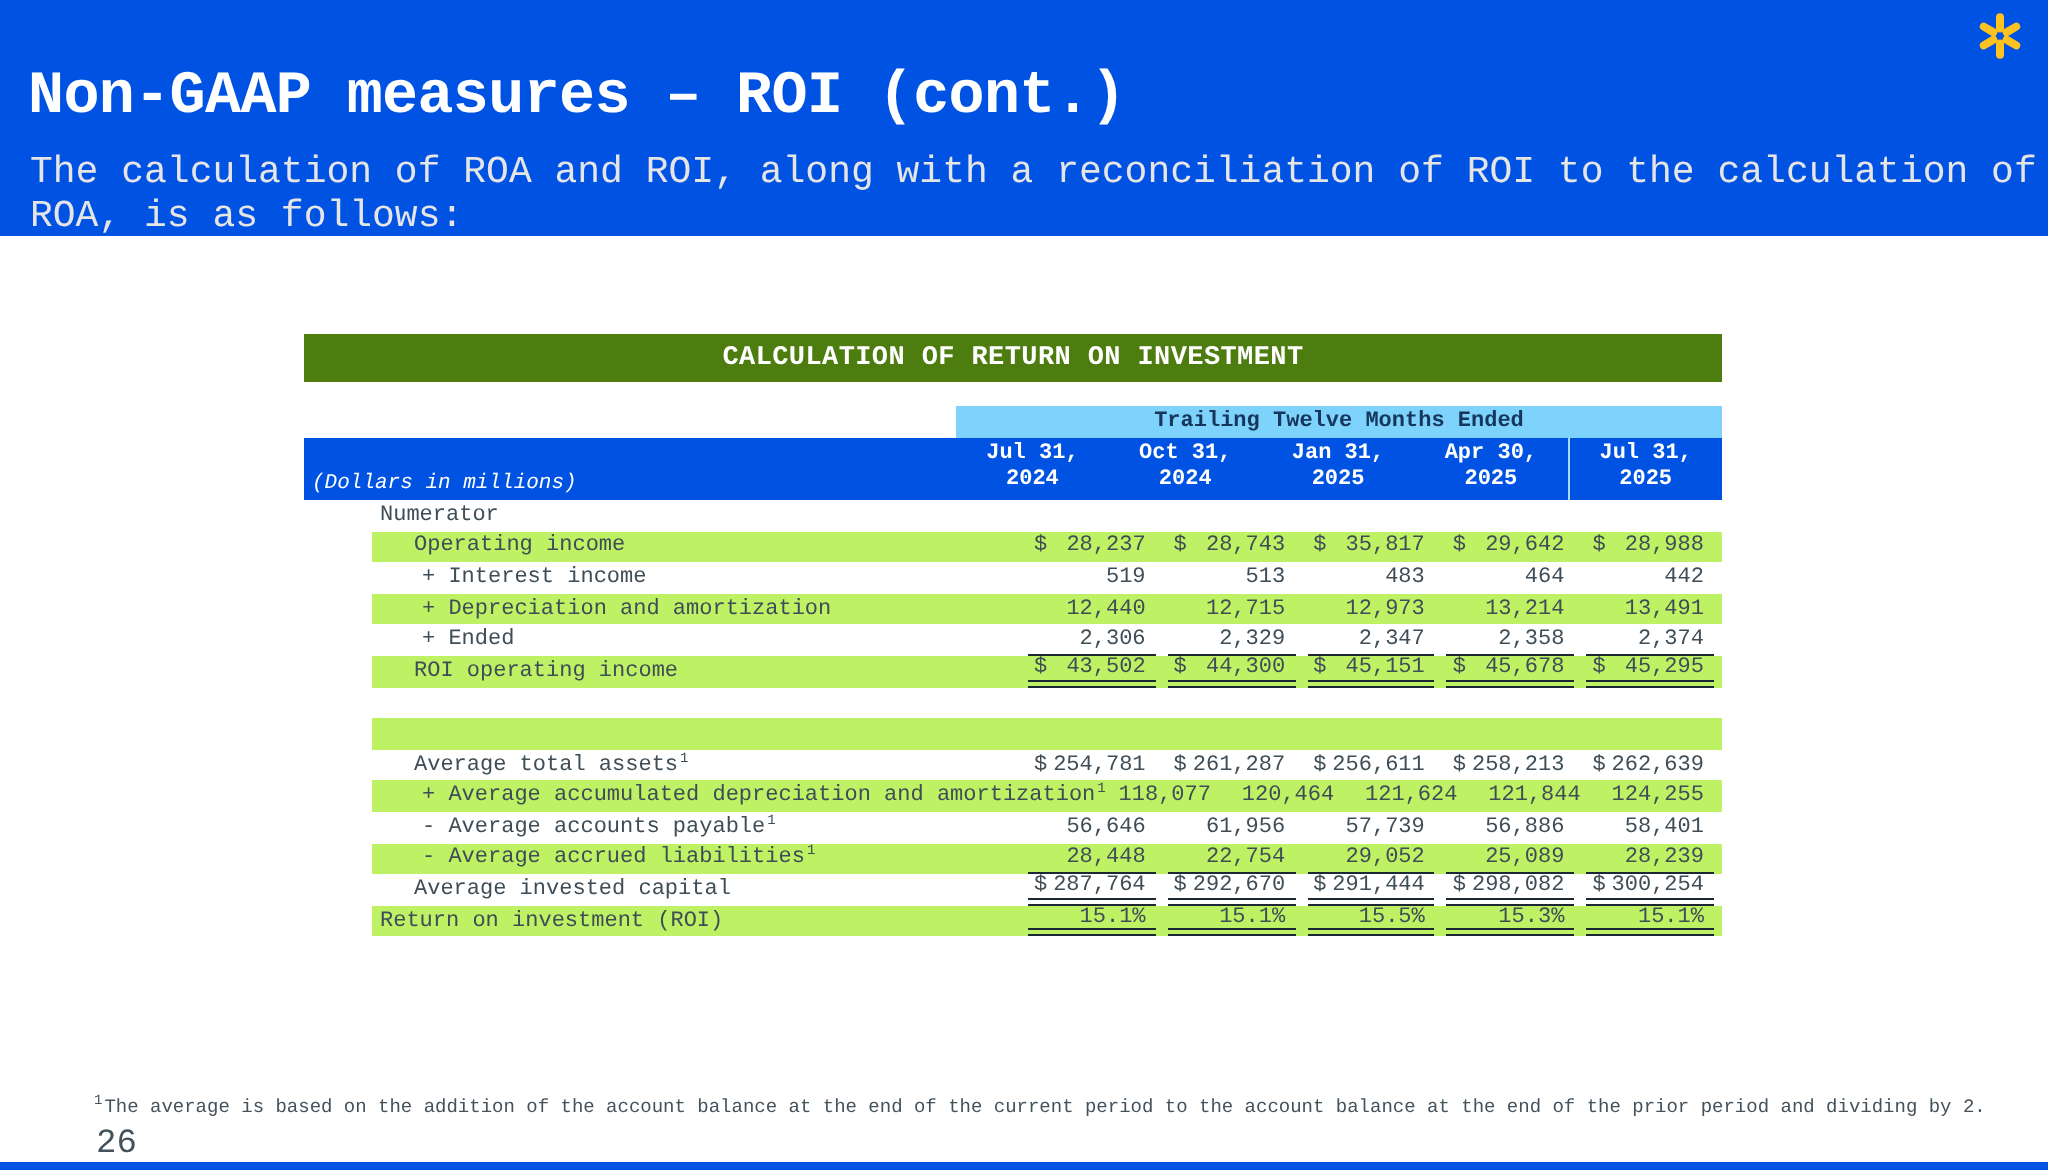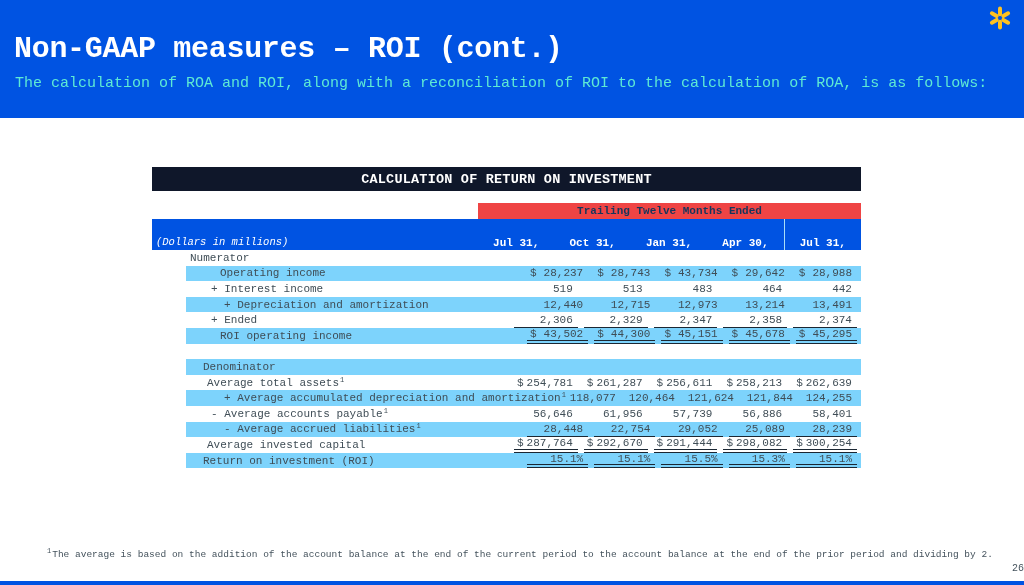--- a/index.html
+++ b/index.html
@@ -10,72 +10,72 @@
     margin:0 auto;
   }
   
   .banner{position:absolute;top:0;left:0;width:1024px;height:118px;background:#0053E2;}
   .banner h1{
     margin:0;position:absolute;left:14px;top:32px;
     color:#ffffff;font-size:30px;font-weight:700;letter-spacing:-.3px;
   }
   .banner p{
     margin:0;position:absolute;left:15px;top:75px;
-    color:#5eead4;font-size:15px;font-weight:400;
+    color:#e5e5e5;font-size:19px;font-weight:400;
   }
   .spark{position:absolute;top:6px;right:12px;width:24px;height:24px;}
   
   .table-wrap{position:absolute;left:152px;top:167px;width:709px;}
   .table-title{
-    height:24px;background:#0f172a;color:#ffffff;
+    height:24px;background:#4d7c0f;color:#ffffff;
     font-size:13.5px;font-weight:700;letter-spacing:.2px;
     display:flex;align-items:center;justify-content:center;
   }
   .ttm-row{display:flex;margin-top:12px;height:16px;}
   .ttm-spacer{flex:0 0 326px;}
   .ttm-band{
-    flex:1;background:#ef4444;color:#16365c;
+    flex:1;background:#7dd3fc;color:#16365c;
     font-size:11px;font-weight:700;
     display:flex;align-items:center;justify-content:center;
   }
   .col-header{display:flex;height:31px;background:#0053E2;}
   .units-cell{
     flex:0 0 326px;color:#ffffff;font-size:10.5px;font-style:italic;
     display:flex;align-items:flex-end;padding:6px 0 2px 4px;
   }
   .hcell{
     flex:1;color:#ffffff;font-size:11px;font-weight:700;line-height:13px;
-    text-align:center;padding-top:18px;
+    text-align:center;padding-top:2px;
   }
   .hcell.sep{border-left:1px solid #A9DDF7;}
   
   .trow{display:flex;height:15.6px;margin-left:34px;}
-  .trow.shaded{background:#7dd3fc;padding-left:13px;}
+  .trow.shaded{background:#bef264;}
   .tlabel{
     flex:0 0 326px;font-size:11px;color:#3F4D56;
     display:flex;align-items:center;white-space:nowrap;
   }
   .tlabel sup{font-size:7px;line-height:0;margin-left:1px;transform:translateY(-3px);}
   .ind0{padding-left:4px;}
   .ind1{padding-left:21px;}
   .ind2{padding-left:25px;text-align:right;}
   .tcell{flex:1;position:relative;font-size:11px;color:#3F4D56;}
   .cin{position:absolute;left:2px;right:4px;top:0;bottom:0;display:flex;align-items:center;}
   .cin .dollar{position:absolute;left:3px;}
   .cin .val{margin-left:auto;padding-right:5px;}
   .rule-single{border-bottom:1.5px solid #1B2733;justify-content:flex-end;}
   .rule-double{border-bottom:4px double #1B2733;}
   
   .footnote{
     position:absolute;left:47px;top:547px;font-size:9.5px;color:#44525C;
   }
   .footnote sup{font-size:7px;vertical-align:super;margin-right:1px;}
   .page-number{
-    position:absolute;left:0;top:563px;width:1024px;text-align:right;
-    font-size:10px;color:#44525C;padding-left:48px;
+    position:absolute;left:0;top:563px;width:1024px;text-align:left;
+    font-size:17px;color:#44525C;padding-left:48px;
   }
   .bottom-bar{position:absolute;left:0;bottom:0;width:1024px;height:4px;background:#0053E2;}
 </style>
 </head>
 <body>
 
 <div class="slide">
 
   <header class="banner">
     <h1>Non-GAAP measures – ROI (cont.)</h1>
@@ -161,21 +161,21 @@
           </div>
           <div class="tcell">
             <div class="cin">
               <span class="dollar">$</span>
               <span class="val">28,743</span>
             </div>
           </div>
           <div class="tcell">
             <div class="cin">
               <span class="dollar">$</span>
-              <span class="val">43,734</span>
+              <span class="val">35,817</span>
             </div>
           </div>
           <div class="tcell">
             <div class="cin">
               <span class="dollar">$</span>
               <span class="val">29,642</span>
             </div>
           </div>
           <div class="tcell">
             <div class="cin">
@@ -323,21 +323,20 @@
               <span class="val"></span>
             </div>
           </div>
           <div class="tcell">
             <div class="cin">
               <span class="val"></span>
             </div>
           </div>
         </div>
         <div class="trow shaded">
-          <div class="tlabel ind0">Denominator</div>
           <div class="tcell">
             <div class="cin">
               <span class="val"></span>
             </div>
           </div>
           <div class="tcell">
             <div class="cin">
               <span class="val"></span>
             </div>
           </div>

